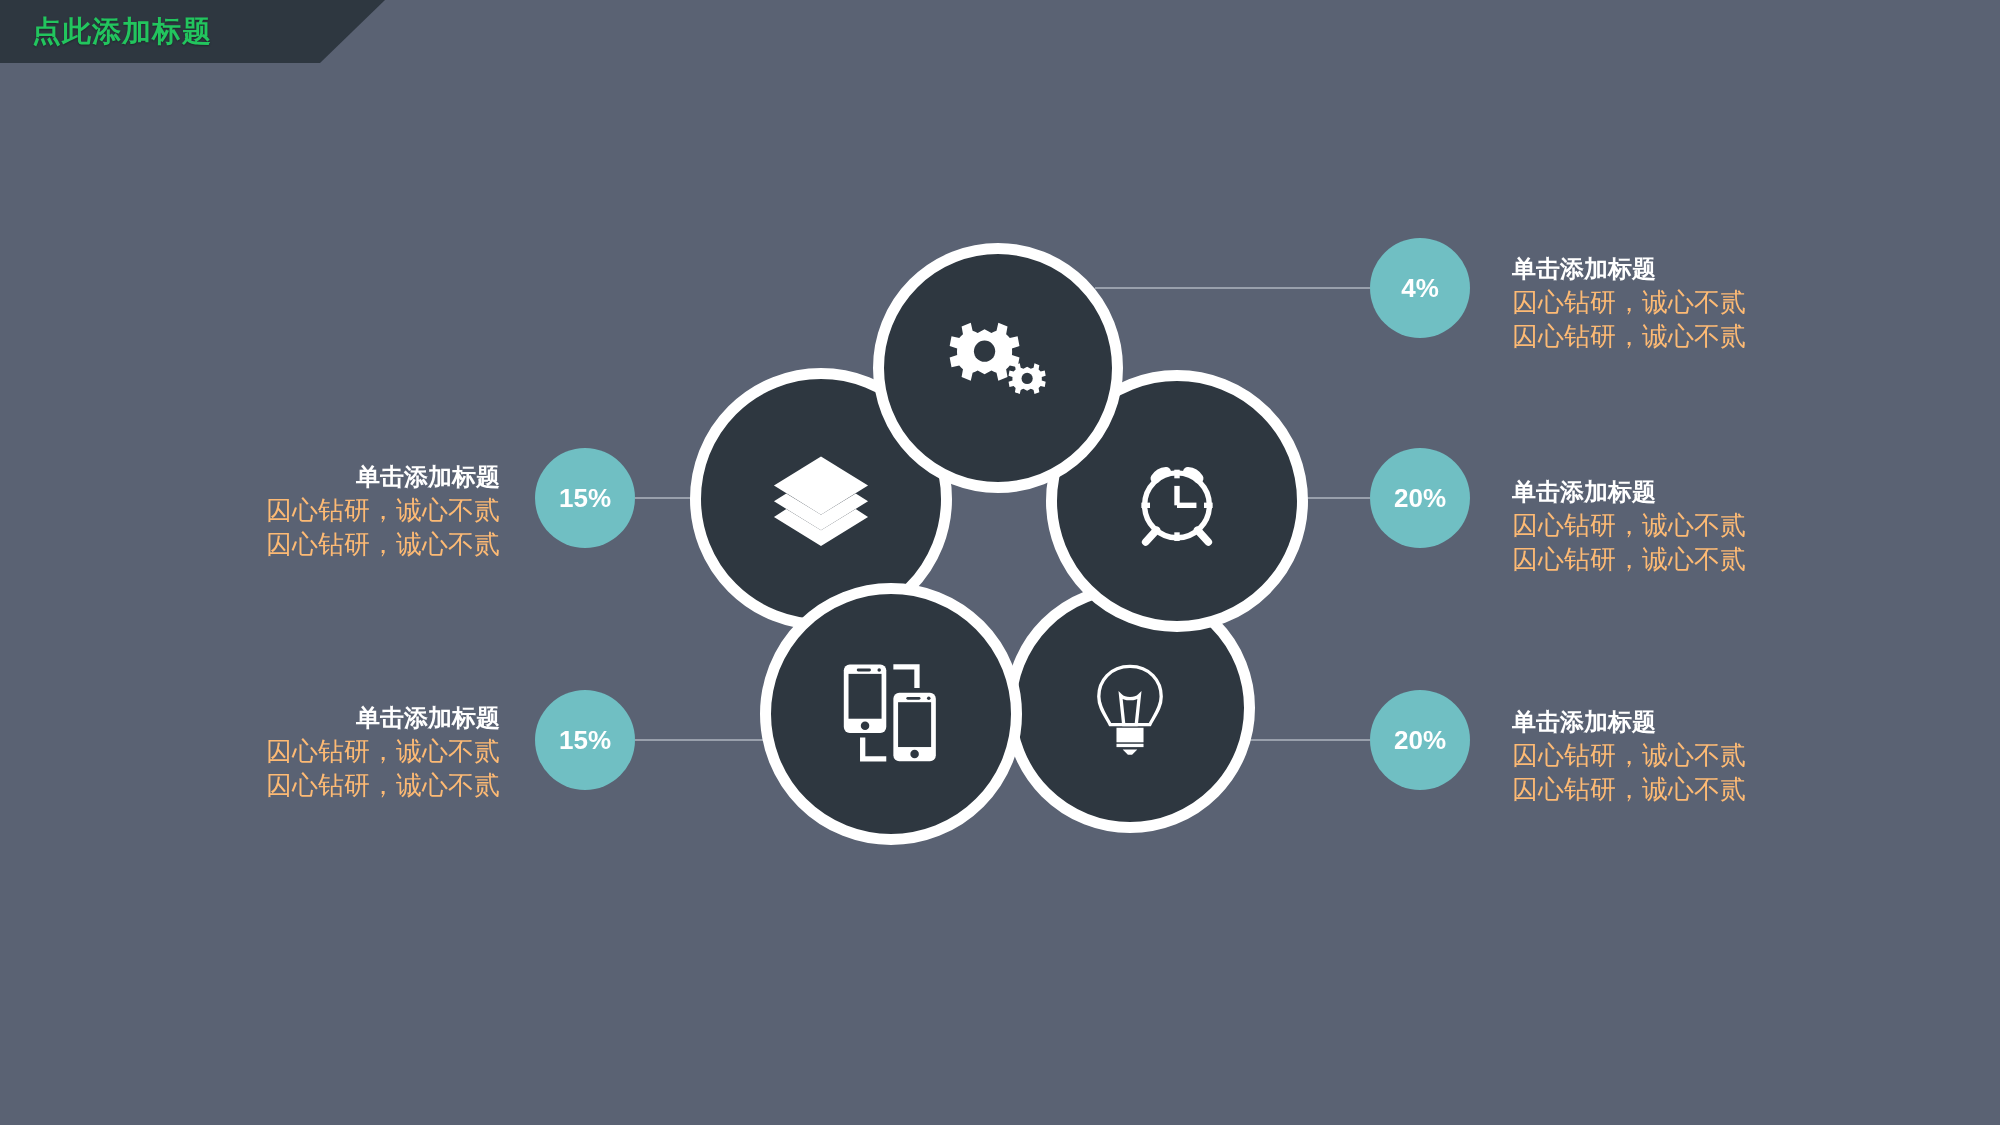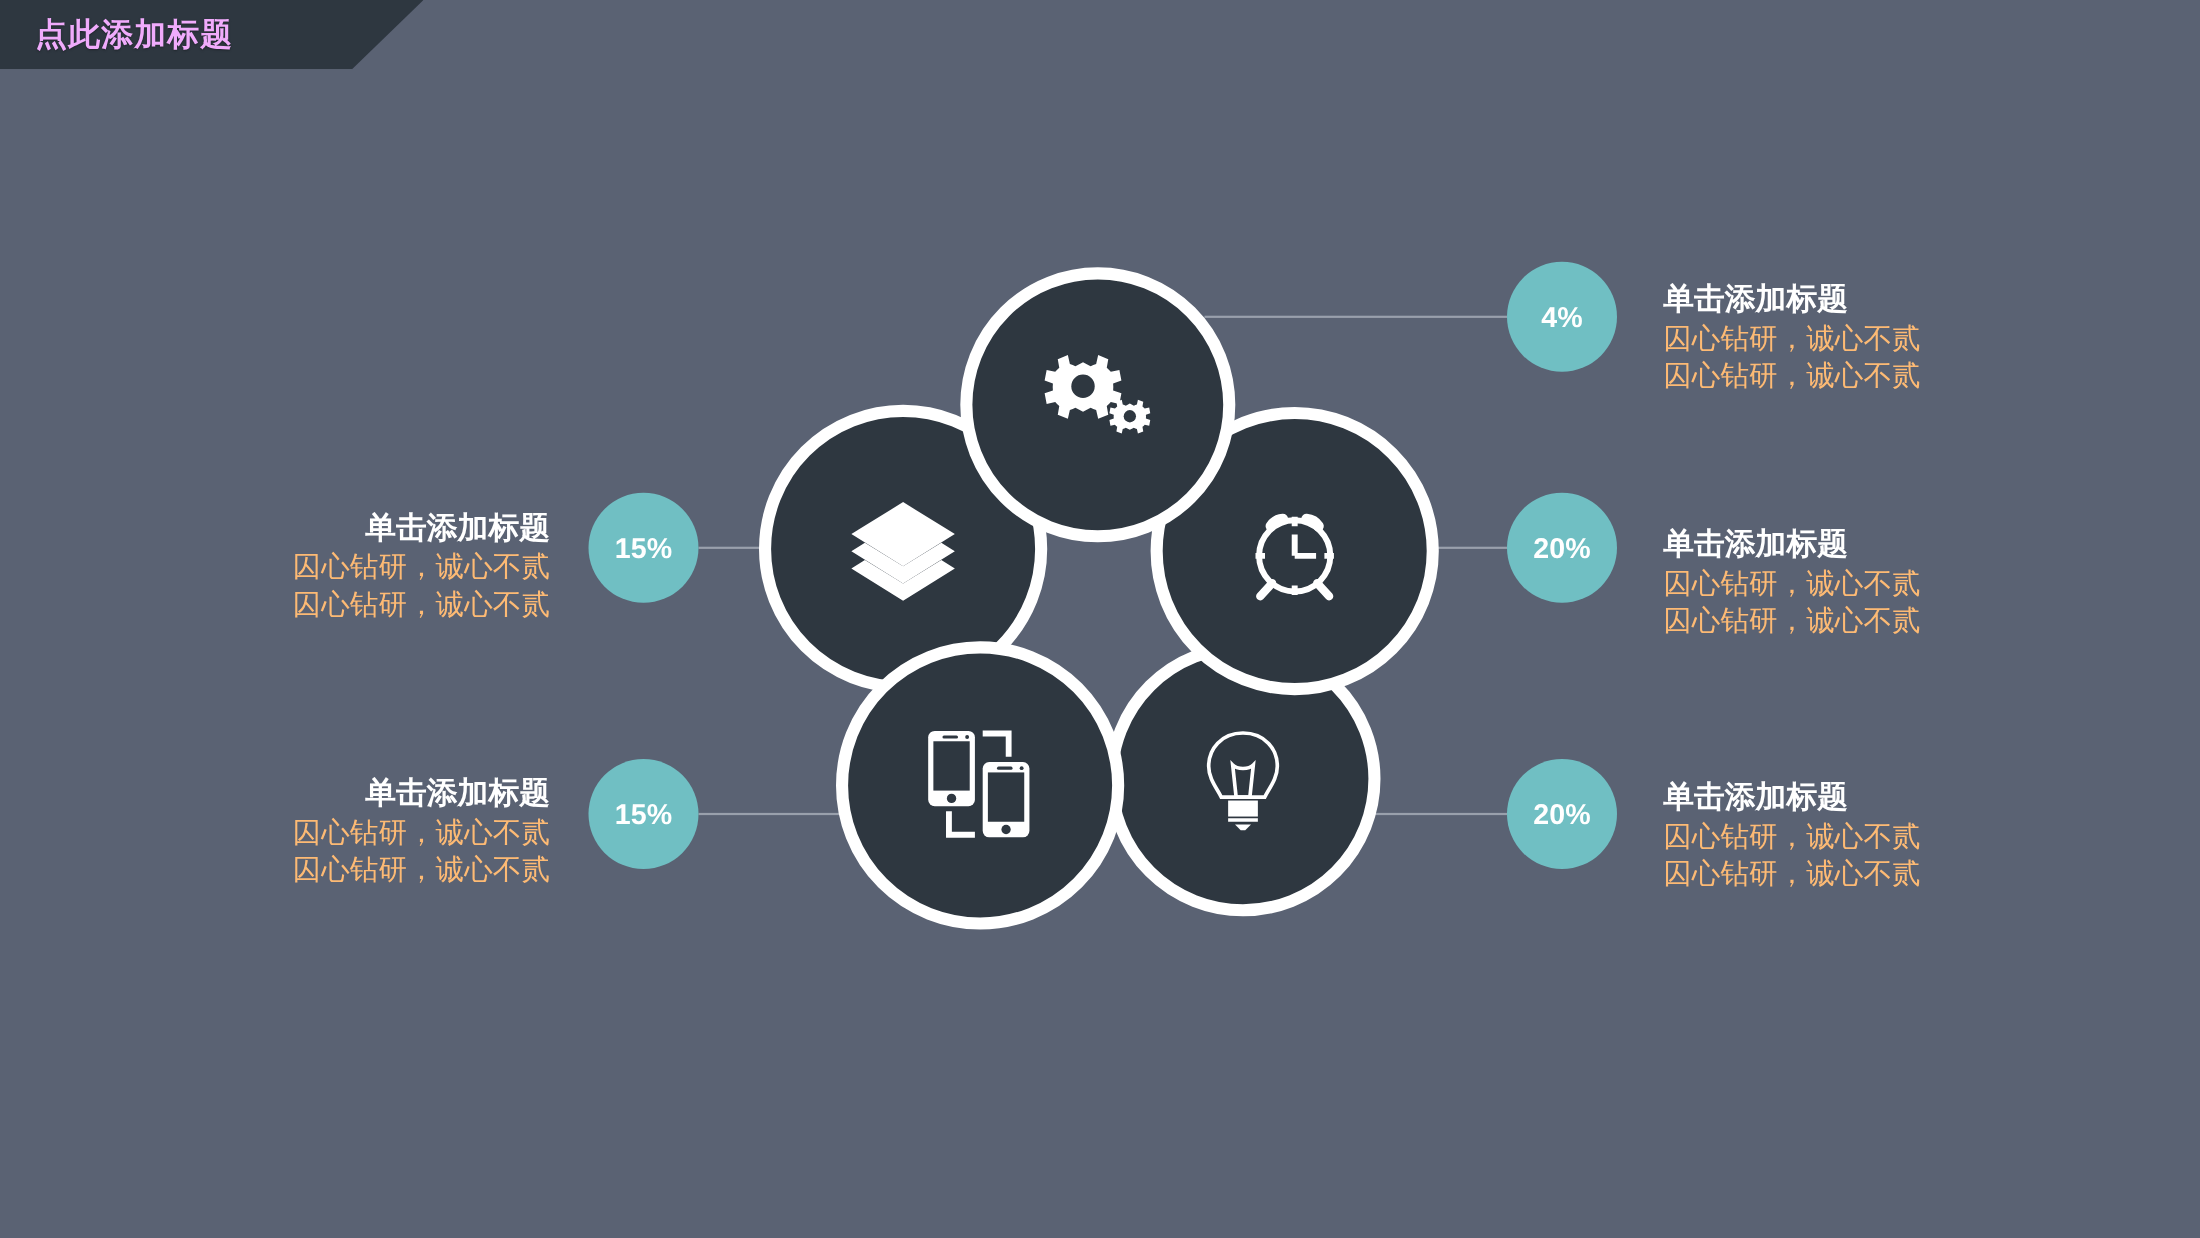--- a/index.html
+++ b/index.html
@@ -13,21 +13,21 @@
 
   
   #header-banner{
     position:absolute; left:0; top:0;
     width:385px; height:63px;
     background:#2e3740;
     clip-path:polygon(0 0, 385px 0, 320px 63px, 0 63px);
     display:flex; align-items:center;
   }
   #header-title{
-    color:#f0abfc;
+    color:#22c55e;
     font-size:29px;
     font-weight:bold;
     letter-spacing:1px;
     margin-left:32px;
     white-space:nowrap;
     text-shadow:0 1px 2px rgba(0,0,0,.35);
   }
 
   
   .petal{
@@ -73,21 +73,21 @@
   #badge-top-right { left:1370px; top:238px; }
   #badge-mid-right { left:1370px; top:448px; }
   #badge-bot-right { left:1370px; top:690px; }
   #badge-mid-left  { left:535px;  top:448px; }
   #badge-bot-left  { left:535px;  top:690px; }
 
   
   .textblock{ position:absolute; z-index:7; }
   .textblock .tb-title{
     color:#ffffff;
-    font-size:28px;
+    font-size:24px;
     font-weight:bold;
     line-height:1.28;
     white-space:nowrap;
   }
   .textblock .tb-line{
     color:#fdba74;
     font-size:26px;
     font-weight:normal;
     line-height:1.32;
     white-space:nowrap;

